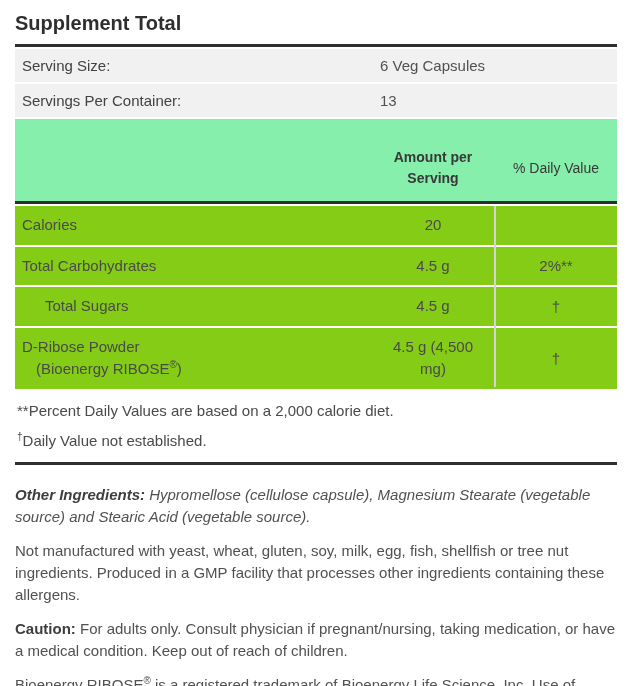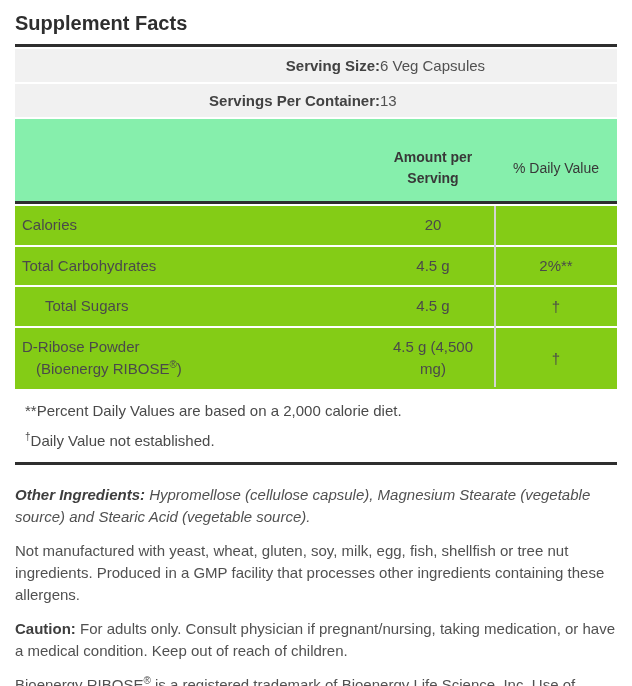--- a/index.html
+++ b/index.html
@@ -32,23 +32,22 @@
     display: flex;
     align-items: center;
     background: #f1f1f1;
     margin-bottom: 2px;
     padding: 8px 0;
     font-size: 15px;
   }
   .serving-row .s-label {
     flex: 0 0 365px;
     padding-left: 7px;
-    font-weight: 700;
+    font-weight: 400;
     color: #424242;
-    text-align: right;
   }
   .serving-row .s-value { color: #515151; }
 
   
   .facts-header {
     display: flex;
     align-items: center;
     padding: 28px 0 12px;
     background: #86efac;
   }
@@ -100,21 +99,21 @@
   }
   .f-label.indent { padding-left: 30px; }
   .f-label .line2 { padding-left: 14px; }
   .f-amount { flex: 0 0 124px; text-align: center; color: #4a4a4a; line-height: 1.5; }
   .f-amount span { display: inline-block; max-width: 106px; }
   .f-dv { flex: 1; text-align: center; color: #4a4a4a; }
 
   sup { font-size: 10px; line-height: 0; }
 
   .footnote {
-    margin: 13px 0 0 10px;
+    margin: 13px 0 0 2px;
     font-size: 15px;
     color: #4a4a4a;
   }
   .bottom-rule {
     height: 3px;
     background: #2e2e2e;
     margin-top: 13px;
   }
 
   .para {
@@ -124,21 +123,21 @@
     color: #515151;
   }
   .para.first { margin-top: 19px; font-style: italic; }
   .para b { color: #3e3e3e; font-weight: 700; }
 </style>
 </head>
 <body>
 
 <div class="wrap">
 
-  <div class="title">Supplement Facts</div>
+  <div class="title">Supplement Total</div>
   <div class="thick-rule"></div>
 
   <div class="serving-table">
     <div class="serving-row">
       <div class="s-label">Serving Size:</div>
       <div class="s-value">6 Veg Capsules</div>
     </div>
     <div class="serving-row">
       <div class="s-label">Servings Per Container:</div>
       <div class="s-value">13</div>

